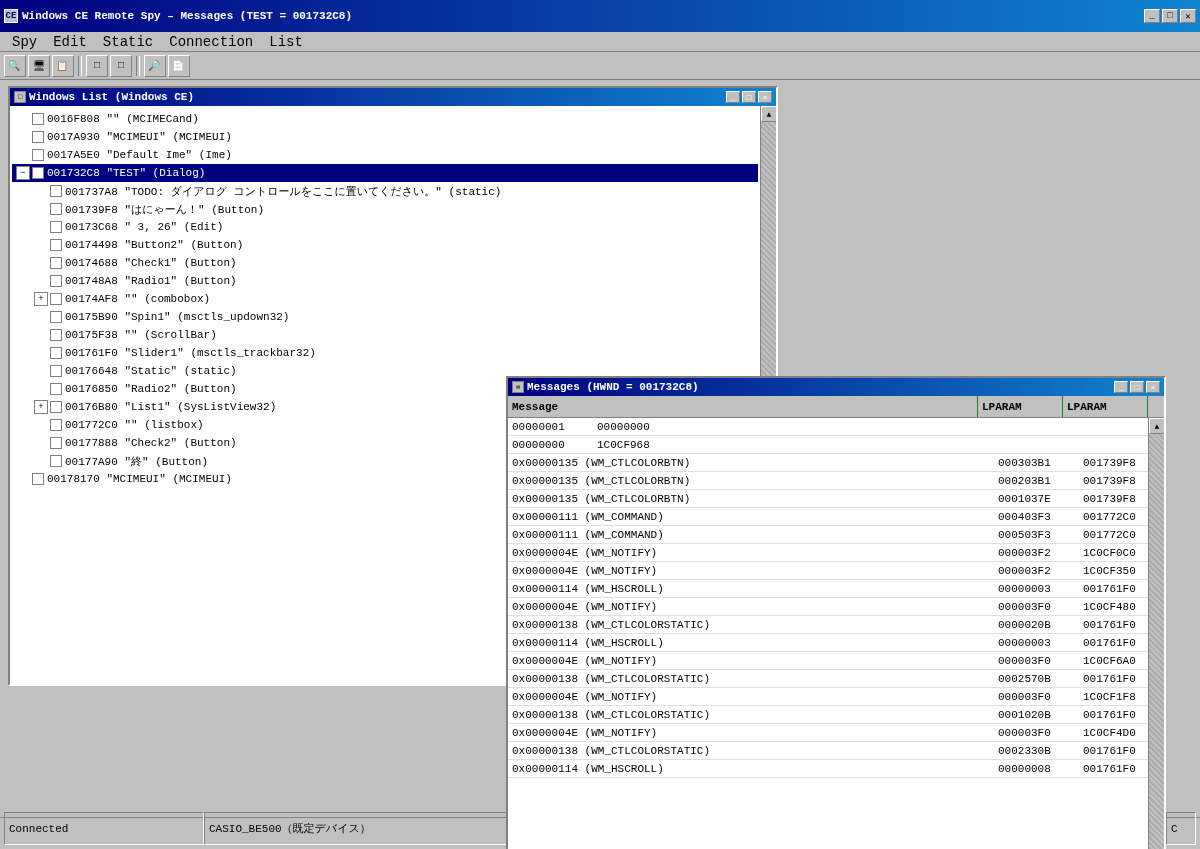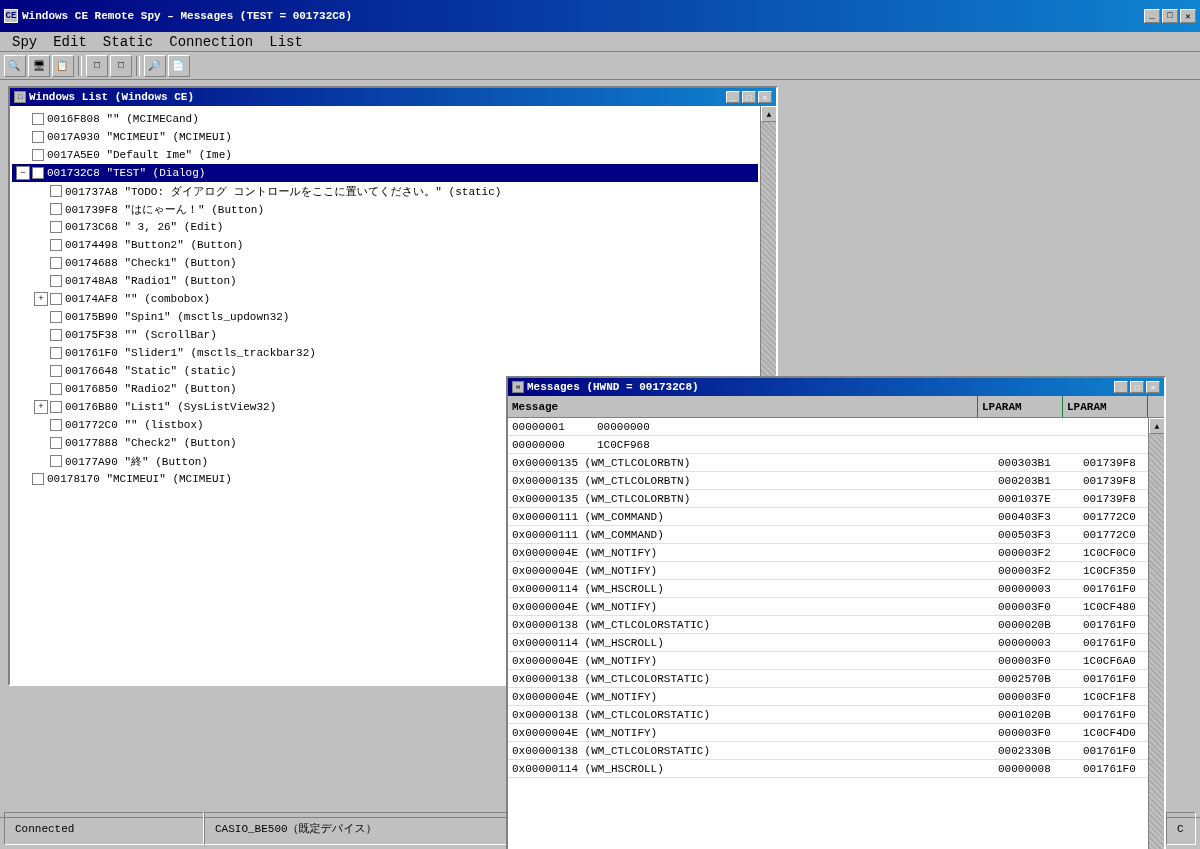--- a/index.html
+++ b/index.html
@@ -344,21 +344,21 @@
       border-top: 1px solid #808080;
       display: flex;
       align-items: center;
     }
     .status-pane {
       height: 33px;
       border: 1px solid;
       border-color: #808080 #ffffff #ffffff #808080;
       display: flex;
       align-items: center;
-      padding: 0 10px;
+      padding: 0 4px;
       font-size: 11px;
     }
     .status-pane-1 { width: 200px; margin-left: 4px; }
     .status-pane-2 { flex: 1; }
     .status-pane-3 { width: 30px; margin-right: 4px; }
   </style>
 </head>
 <body>
 
 <div class="title-bar">

